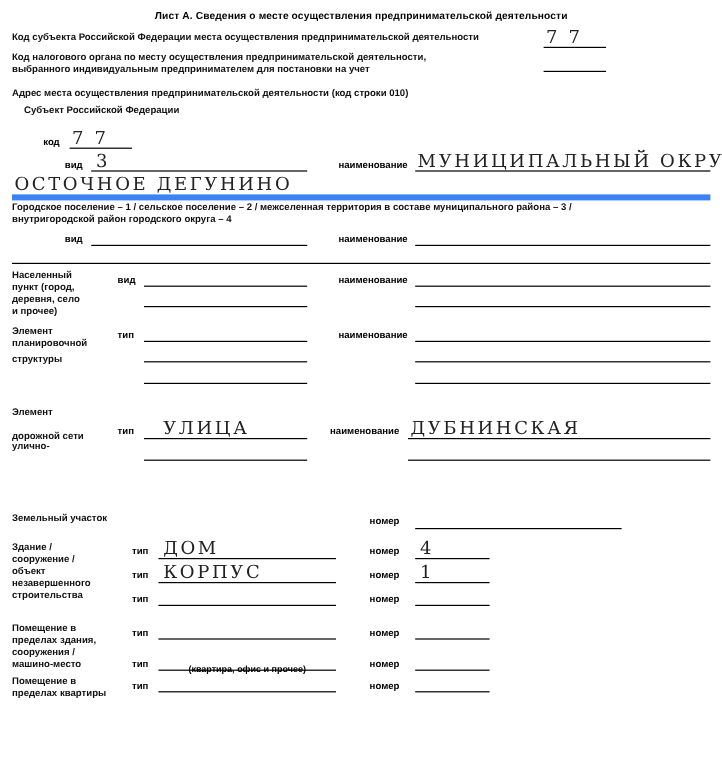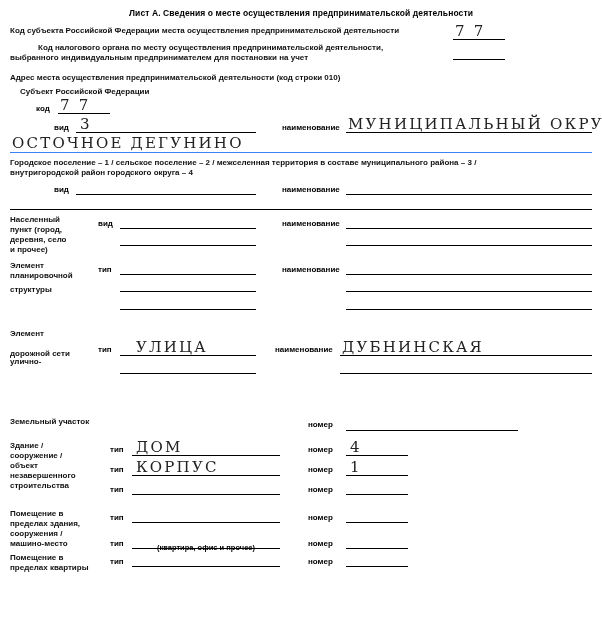--- a/index.html
+++ b/index.html
@@ -70,49 +70,49 @@
   <div class="title">Лист А. Сведения о месте осуществления предпринимательской деятельности</div>
 
   <div style="position:relative; height:15px;">
     <div class="lbl" style="position:absolute; left:0; top:1px; width:430px;">Код субъекта Российской Федерации места осуществления предпринимательской деятельности</div>
     <div style="position:absolute; left:443px; top:-2px; width:52px; border-bottom:1px solid #000; height:16px;">
       <span class="hand" style="position:absolute; bottom:-1px; left:2px;">7 7</span>
     </div>
   </div>
 
   <div style="position:relative; height:24px; margin-top:3px;">
-    <div class="lbl" style="position:absolute; left:0; top:0;margin-left:28px;">Код налогового органа по месту осуществления предпринимательской деятельности,</div>
+    <div class="lbl" style="position:absolute; left:0; top:0;">Код налогового органа по месту осуществления предпринимательской деятельности,</div>
     <div class="lbl" style="position:absolute; left:0; top:10px;">выбранного индивидуальным предпринимателем для постановки на учет</div>
     <div style="position:absolute; left:443px; top:0px; width:52px; border-bottom:1px solid #000; height:16px;"></div>
   </div>
 
   <div class="lbl" style="margin-top:6px;">Адрес места осуществления предпринимательской деятельности (код строки 010)</div>
 
   <div class="lbl" style="margin-top:4px; padding-left:10px;">Субъект Российской Федерации</div>
-  <div style="position:relative; height:16px; margin-top:1px;">
+  <div style="position:relative; height:16px; margin-top:11px;">
     <span class="cap" style="position:absolute; left:26px; top:5px;">код</span>
     <div style="position:absolute; left:48px; top:-2px; width:52px; border-bottom:1px solid #000; height:16px;">
       <span class="hand" style="position:absolute; bottom:-1px; left:2px;">7 7</span>
     </div>
   </div>
 
   <div style="margin-top:3px;">
   </div>
   <div style="position:relative; height:17px; margin-top:2px;">
     <span class="cap" style="position:absolute; left:44px; top:5px;">вид</span>
     <div style="position:absolute; left:66px; top:-2px; width:180px; border-bottom:1px solid #000; height:16px;">
       <span class="hand" style="position:absolute; bottom:-1px; left:4px;">3</span>
     </div>
     <span class="cap" style="position:absolute; left:272px; top:5px;">наименование</span>
     <div style="position:absolute; left:336px; top:-2px; right:0; border-bottom:1px solid #000; height:16px;">
       <span class="hand" style="position:absolute; bottom:-1px; left:2px;">МУНИЦИПАЛЬНЫЙ ОКРУГ В</span>
     </div>
   </div>
   <div style="position:relative; height:20px;">
-    <div style="position:absolute; left:0; top:-1px; right:0; border-bottom:1px solid #3b82f6; height:18px;">
+    <div style="position:absolute; left:0; top:-1px; right:0; border-bottom:5px solid #3b82f6; height:18px;">
       <span class="hand" style="position:absolute; bottom:0px; left:2px;">ОСТОЧНОЕ ДЕГУНИНО</span>
     </div>
   </div>
 
   <div style="margin-top:3px;">
     <div class="lbl">Городское поселение – 1 / сельское поселение – 2 / межселенная территория в составе муниципального района – 3 /</div>
     <div class="lbl">внутригородской район городского округа – 4</div>
   </div>
   <div style="position:relative; height:16px; margin-top:3px;">
     <span class="cap" style="position:absolute; left:44px; top:4px;">вид</span>

